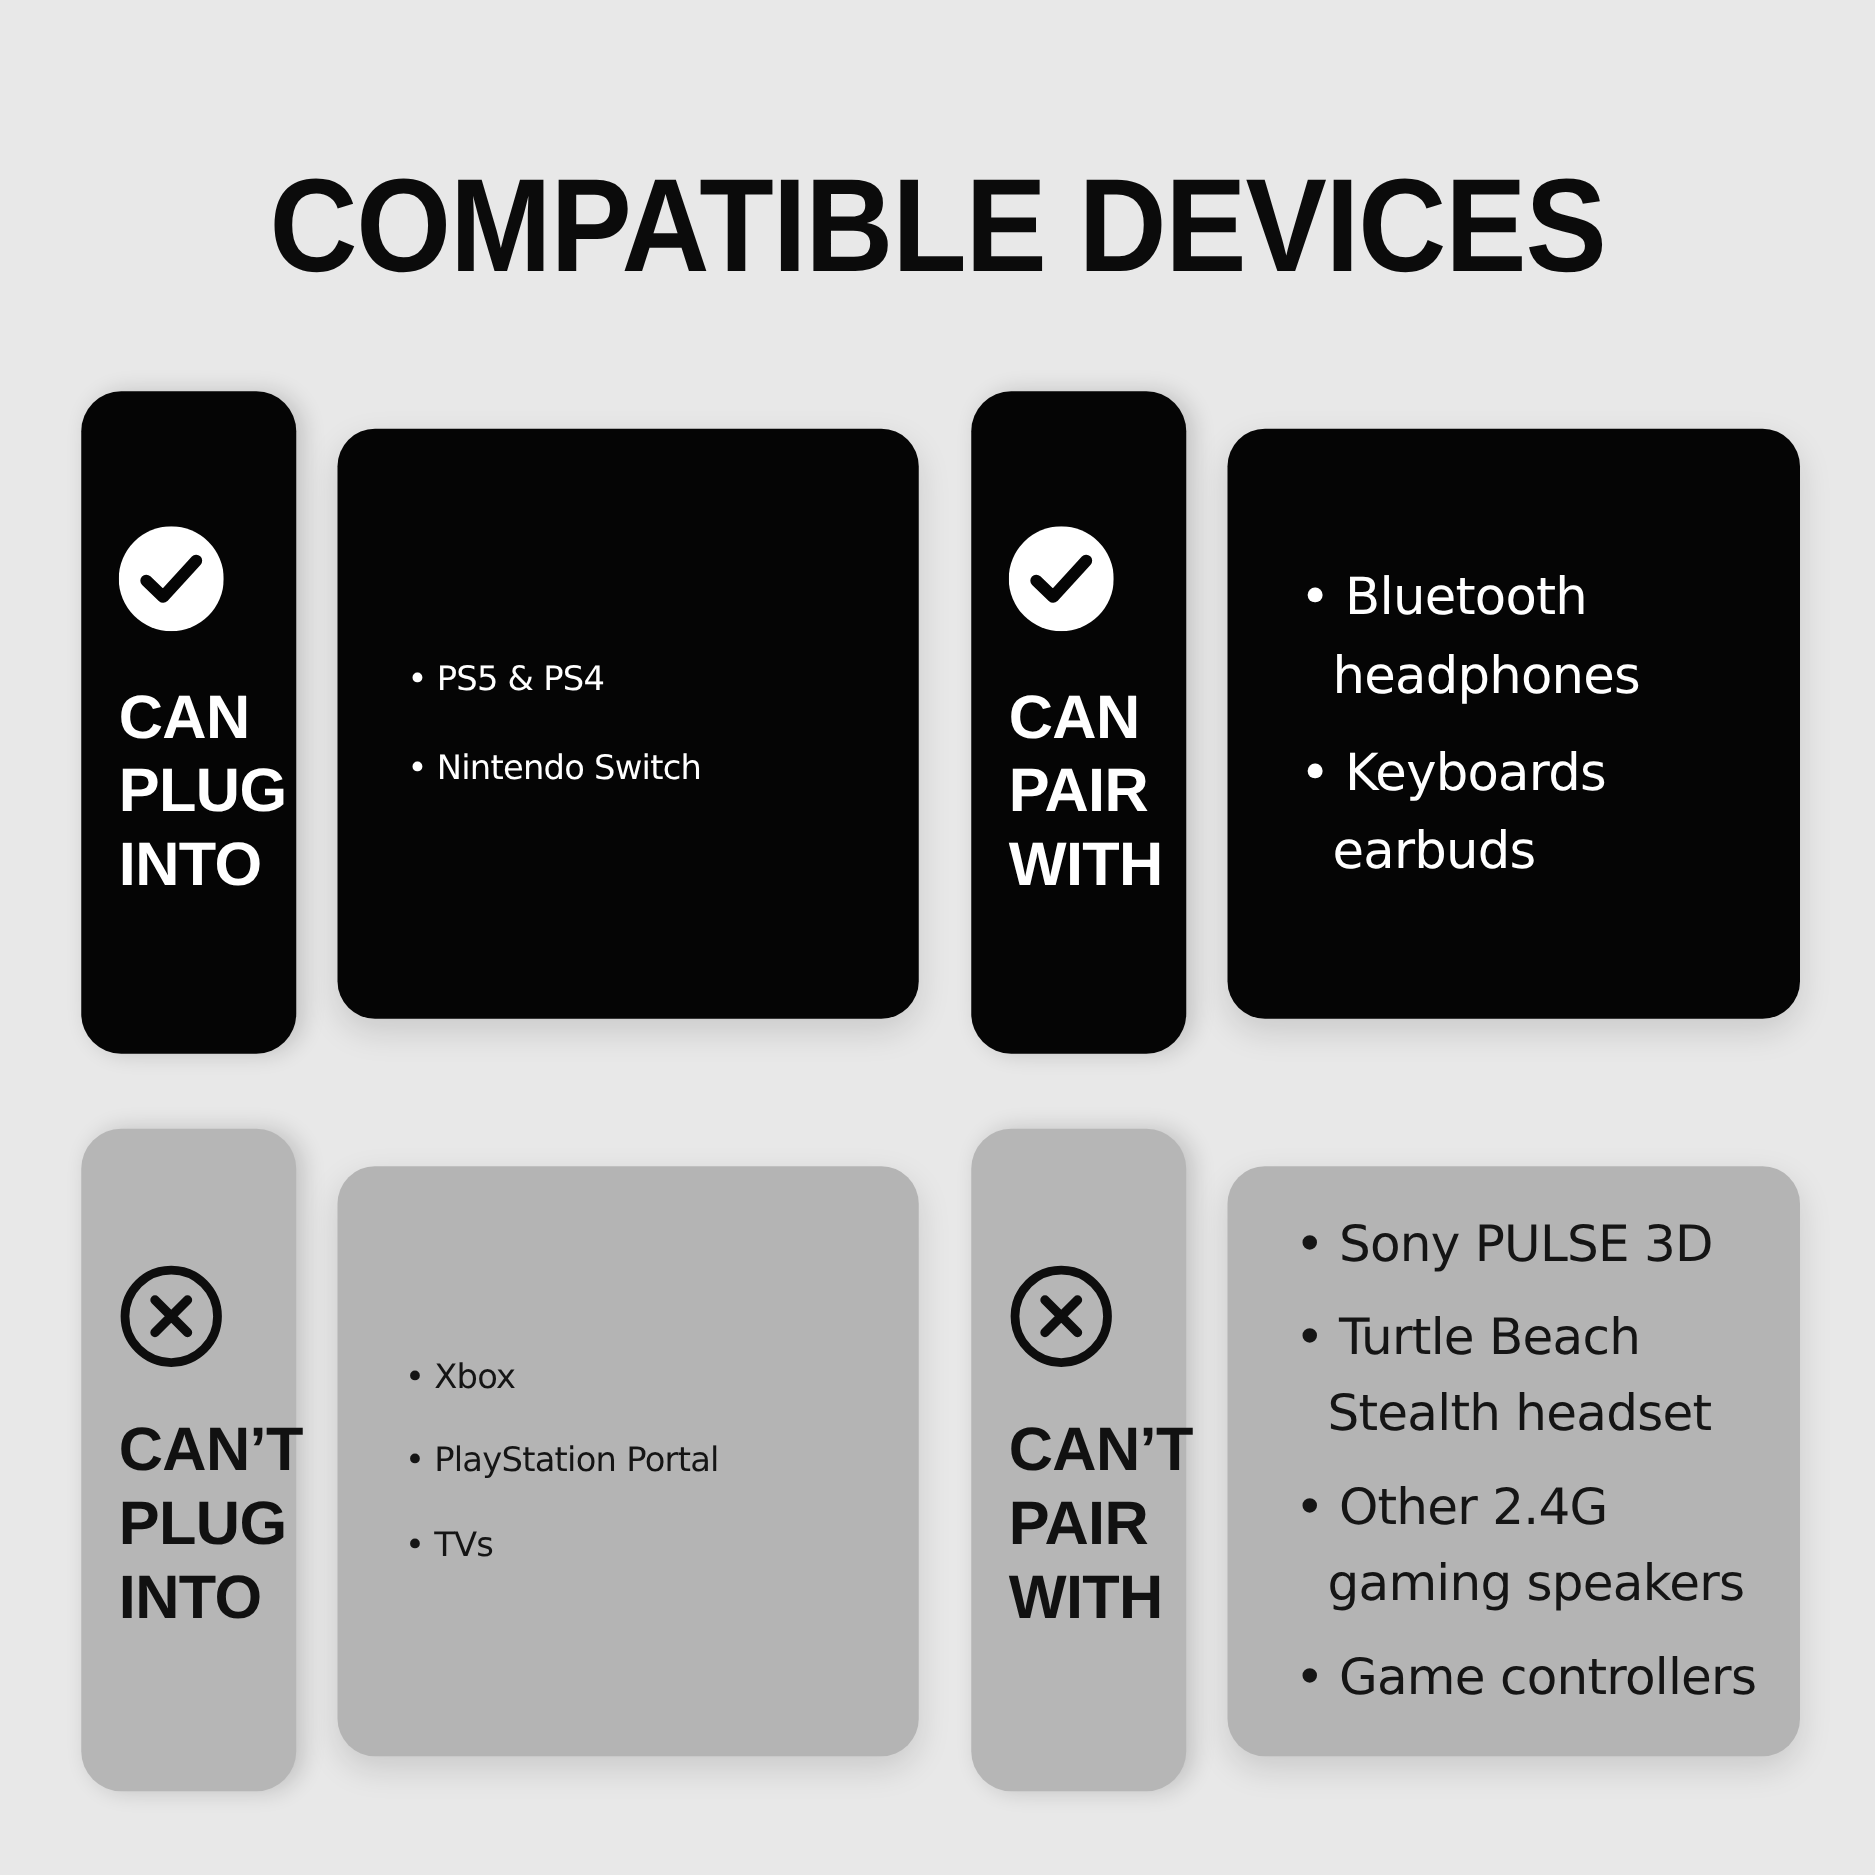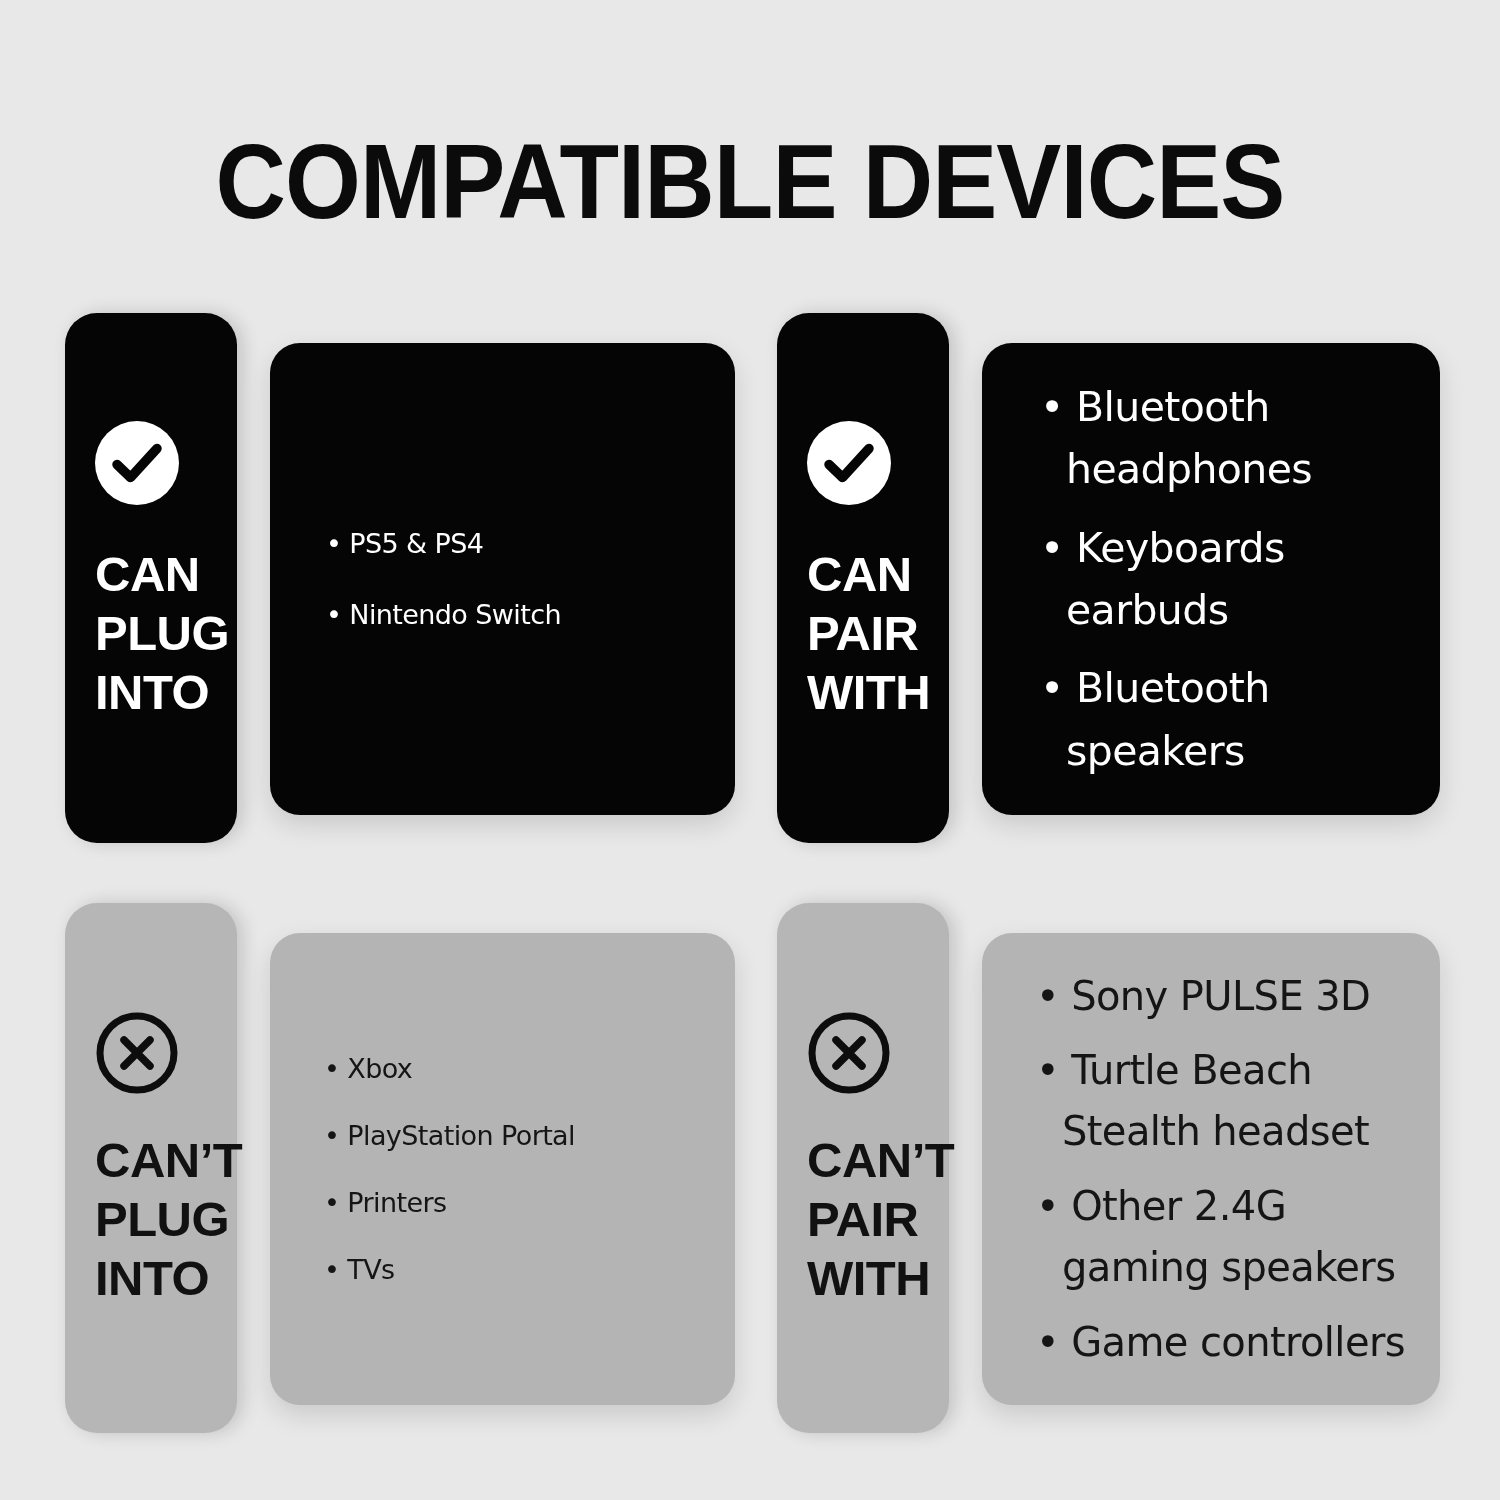--- a/index.html
+++ b/index.html
@@ -178,21 +178,20 @@
         <span class="w">INTO</span>
       </div>
     </div>
   </div>
 
   <div class="card tr dark">
     <div class="content-panel">
       <div class="bullet-list">
         <div class="bullet-item"><span>•</span> <span>Bluetooth headphones</span></div>
         <div class="bullet-item"><span>•</span> <span>Keyboards earbuds</span></div>
-        <div class="bullet-item"><span>•</span> <span>Bluetooth speakers</span></div>
       </div>
     </div>
     <div class="label-panel">
       <span class="status-icon">
         <svg viewBox="0 0 84 84" aria-hidden="true">
           <circle cx="42" cy="42" r="42" fill="#ffffff"></circle>
           <path d="M22 43.5 L35.5 56.5 L62 27.5" fill="none" stroke="#050505" stroke-width="9.5" stroke-linecap="round" stroke-linejoin="round"></path>
         </svg>
       </span>
       <div class="label-words">
@@ -201,21 +200,20 @@
         <span class="w">WITH</span>
       </div>
     </div>
   </div>
 
   <div class="card bl light">
     <div class="content-panel">
       <div class="bullet-list">
         <div class="bullet-item"><span>•</span> <span>Xbox</span></div>
         <div class="bullet-item"><span>•</span> <span>PlayStation Portal</span></div>
-        <div class="bullet-item"><span>•</span> <span>Printers</span></div>
         <div class="bullet-item"><span>•</span> <span>TVs</span></div>
       </div>
     </div>
     <div class="label-panel">
       <span class="status-icon">
         <svg viewBox="0 0 84 84" aria-hidden="true">
           <circle cx="42" cy="42" r="37" fill="none" stroke="#0d0d0d" stroke-width="7"></circle>
           <path d="M29 29 L55 55 M55 29 L29 55" fill="none" stroke="#0d0d0d" stroke-width="7.5" stroke-linecap="round"></path>
         </svg>
       </span>

